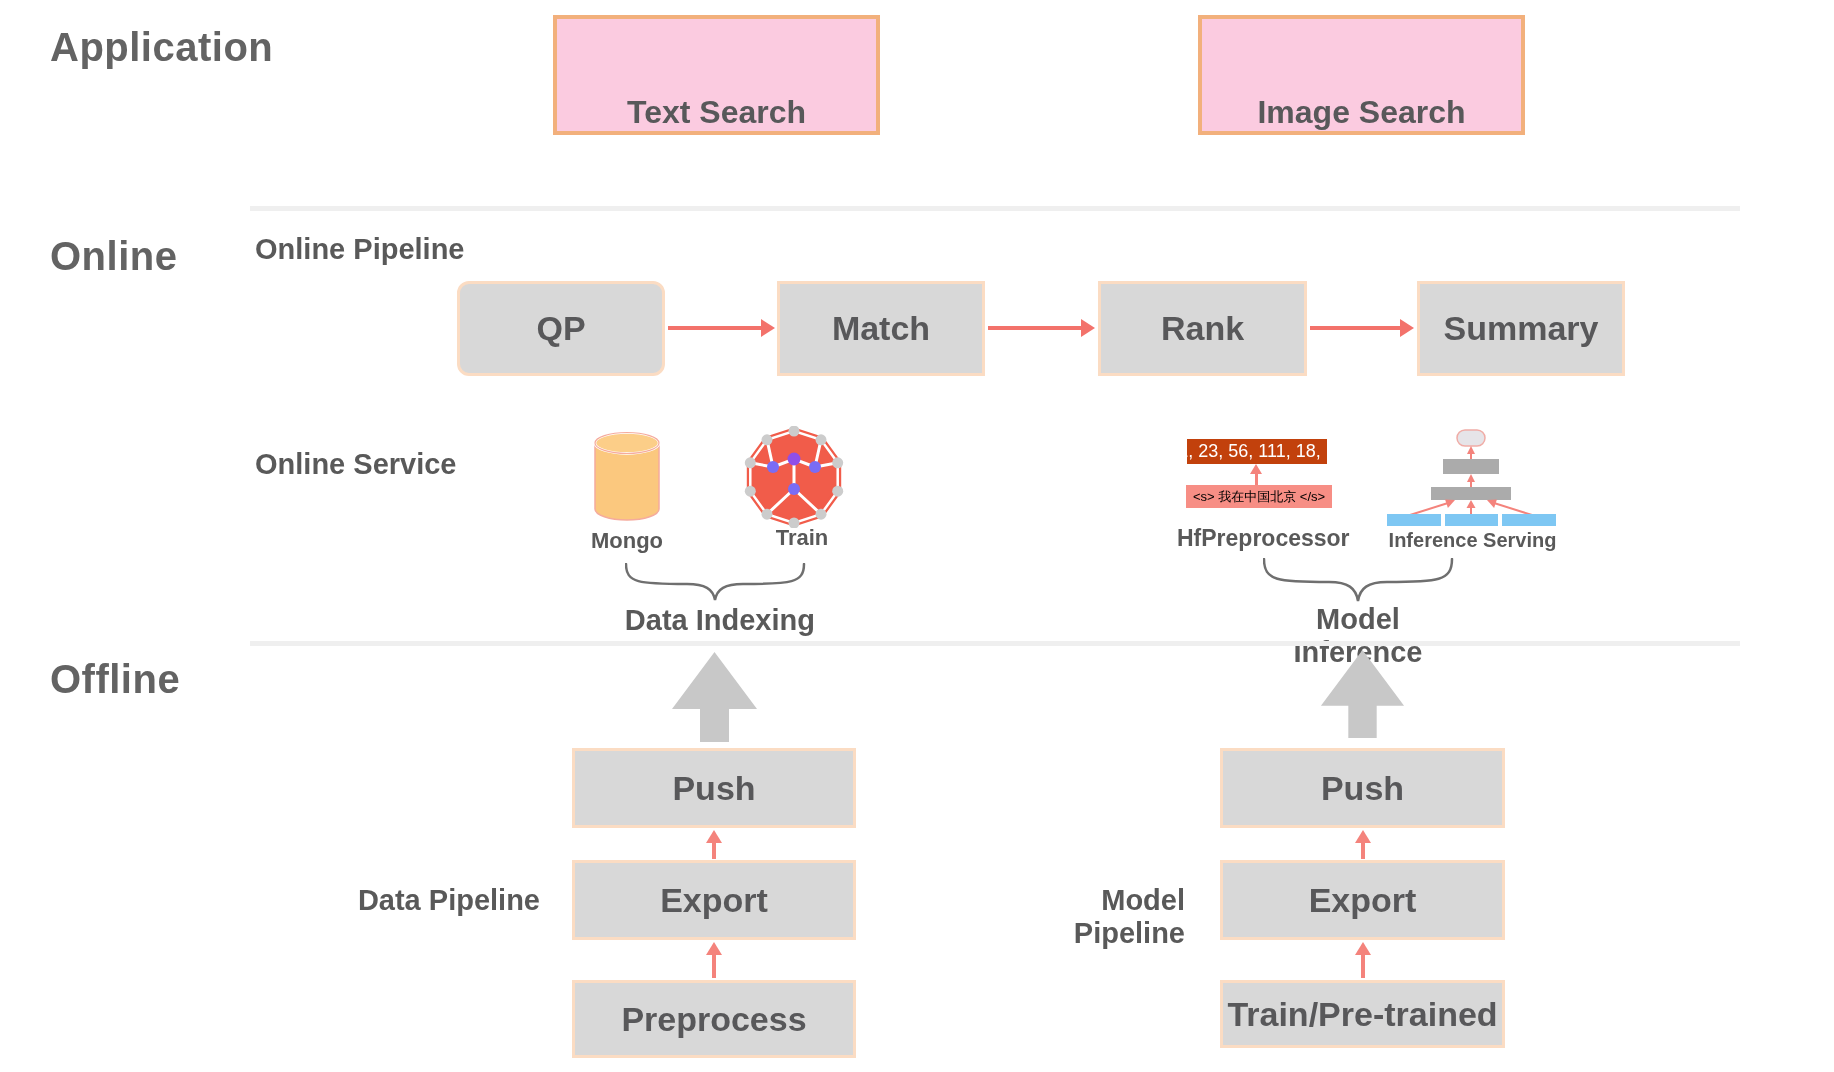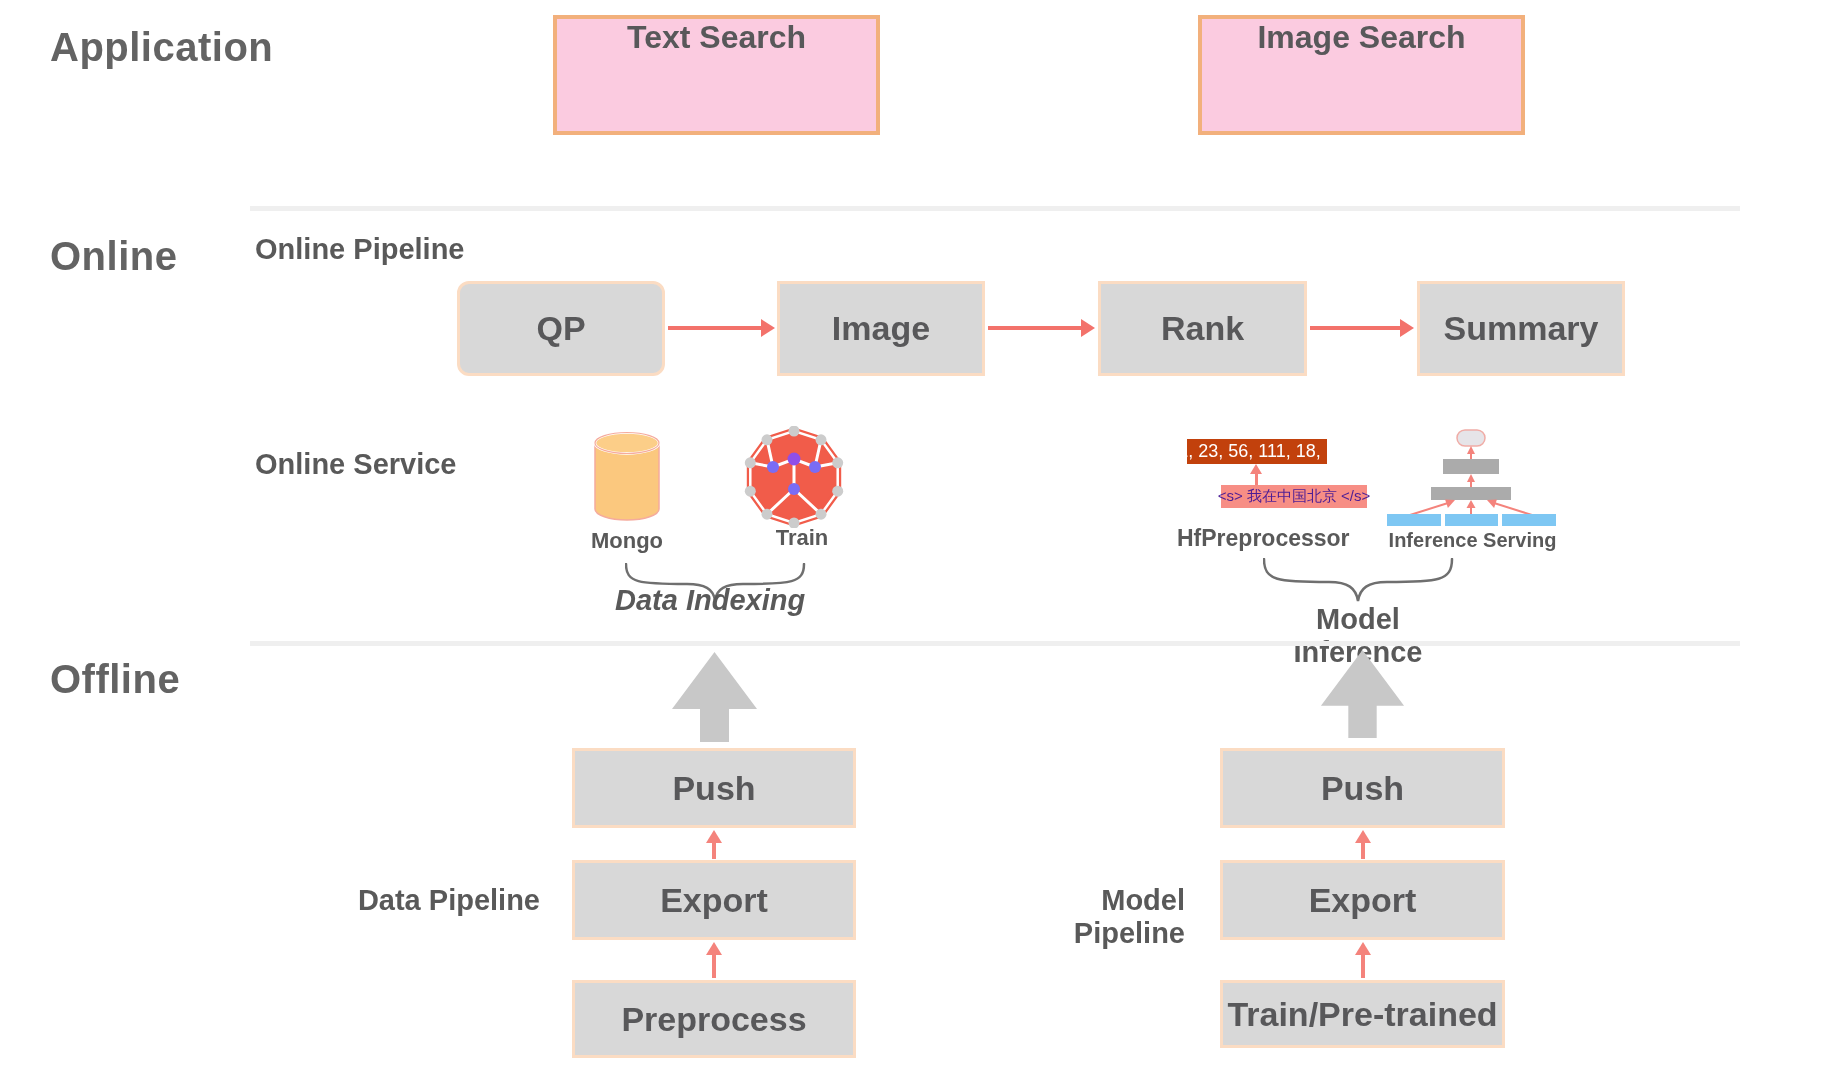--- a/index.html
+++ b/index.html
@@ -5,21 +5,21 @@
   html,body{margin:0;padding:0;background:#ffffff;}
   .canvas{
     position:relative;width:1834px;height:1072px;background:#ffffff;overflow:hidden;
     font-family:"Liberation Sans","DejaVu Sans",sans-serif;
   }
   .abs{position:absolute;}
   .heading{font-size:40px;font-weight:bold;color:#636363;letter-spacing:0.5px;}
   .sublabel{font-size:29px;font-weight:bold;color:#595959;}
   .divider{height:5px;background:#efefef;}
   .pink-box{
-    background:#fbcbe0;border:4px solid #f2b07c;display:flex;align-items:flex-start;justify-content:center;
+    background:#fbcbe0;border:4px solid #f2b07c;display:flex;align-items:flex-end;justify-content:center;
     font-size:32px;font-weight:bold;color:#58585a;box-sizing:border-box;
   }
   .gbox{
     background:#d8d8d8;border:3px solid #fbdcc3;display:flex;align-items:center;justify-content:center;
     font-size:34px;font-weight:bold;color:#58585a;box-sizing:border-box;
   }
   .h-arrow{height:4px;background:#f3726b;}
   .h-arrow::after{
     content:"";position:absolute;right:-13px;top:-7px;width:0;height:0;
     border-left:14px solid #f3726b;border-top:9px solid transparent;border-bottom:9px solid transparent;
@@ -28,21 +28,21 @@
   .v-arrow::before{
     content:"";position:absolute;top:-13px;left:-6px;width:0;height:0;
     border-bottom:13px solid #f4837c;border-left:8px solid transparent;border-right:8px solid transparent;
   }
   .v-arrow.sm{width:3px;background:#f4837c;}
   .v-arrow.sm::before{
     top:-10px;left:-5px;border-bottom:10px solid #f4837c;border-left:6.5px solid transparent;border-right:6.5px solid transparent;
   }
   .icon-label{font-weight:bold;color:#595959;text-align:center;}
   .token-box{background:#c2410c;color:#ffffff;font-size:18px;display:flex;align-items:center;justify-content:center;white-space:nowrap;}
-  .input-box{background:#f78e85;color:#4c1d95;font-size:15px;display:flex;align-items:center;justify-content:center;white-space:nowrap;margin-left:35px;}
+  .input-box{background:#f78e85;color:#000000;font-size:13px;display:flex;align-items:center;justify-content:center;white-space:nowrap;}
   .pipeline-label{text-align:right;}
 </style>
 </head>
 <body>
 
 <div class="canvas">
 
   <div class="abs heading" style="left:50px;top:25px;">Application</div>
 
   <div class="abs pink-box" style="left:553px;top:15px;width:327px;height:120px;">
@@ -54,21 +54,21 @@
 
   <div class="abs divider" style="left:250px;top:206px;width:1490px;"></div>
 
   <div class="abs heading" style="left:50px;top:234px;">Online</div>
   <div class="abs sublabel" style="left:255px;top:233px;">Online Pipeline</div>
 
   <div class="abs gbox" style="left:457px;top:281px;width:208px;height:95px;border-radius:12px;">
     <span>QP</span>
   </div>
   <div class="abs gbox" style="left:777px;top:281px;width:208px;height:95px;">
-    <span>Image</span>
+    <span>Match</span>
   </div>
   <div class="abs gbox" style="left:1098px;top:281px;width:209px;height:95px;">
     <span>Rank</span>
   </div>
   <div class="abs gbox" style="left:1417px;top:281px;width:208px;height:95px;">
     <span>Summary</span>
   </div>
 
   <div class="abs h-arrow" style="left:668px;top:326px;width:94px;"></div>
   <div class="abs h-arrow" style="left:988px;top:326px;width:94px;"></div>
@@ -133,21 +133,21 @@
     <polygon points="102,72 109.1,80.1 111.9,71.6" fill="#f4837c"></polygon>
     <rect x="2" y="86" width="54" height="12" fill="#7ec7f3"></rect>
     <rect x="60" y="86" width="53" height="12" fill="#7ec7f3"></rect>
     <rect x="117" y="86" width="54" height="12" fill="#7ec7f3"></rect>
   </svg>
   <div class="abs icon-label" style="left:1385px;top:529px;width:175px;font-size:20px;">Inference Serving</div>
 
   <svg class="abs" style="left:625px;top:563px;" width="182" height="40" viewBox="0 0 182 40">
     <path d="M1,1 C1,20 14,21 62,21 C80,21 88,26 90,37 C92,26 100,21 118,21 C166,21 179,20 179,1" fill="none" stroke="#6f6f6f" stroke-width="2.5" stroke-linecap="round"></path>
   </svg>
-  <div class="abs sublabel" style="left:615px;top:584px;width:200px;text-align:left;font-style:italic;">Data Indexing</div>
+  <div class="abs sublabel" style="left:615px;top:604px;width:200px;text-align:right;">Data Indexing</div>
 
   <svg class="abs" style="left:1263px;top:558px;" width="192" height="46" viewBox="0 0 192 46">
     <path d="M1,1 C1,23 15,24 66,24 C85,24 93,30 95,43 C97,30 105,24 124,24 C175,24 189,23 189,1" fill="none" stroke="#6f6f6f" stroke-width="2.5" stroke-linecap="round"></path>
   </svg>
   <div class="abs sublabel" style="left:1258px;top:603px;width:200px;text-align:center;">Model Inference</div>
 
   <div class="abs divider" style="left:250px;top:641px;width:1490px;"></div>
 
   <div class="abs heading" style="left:50px;top:657px;">Offline</div>
 

